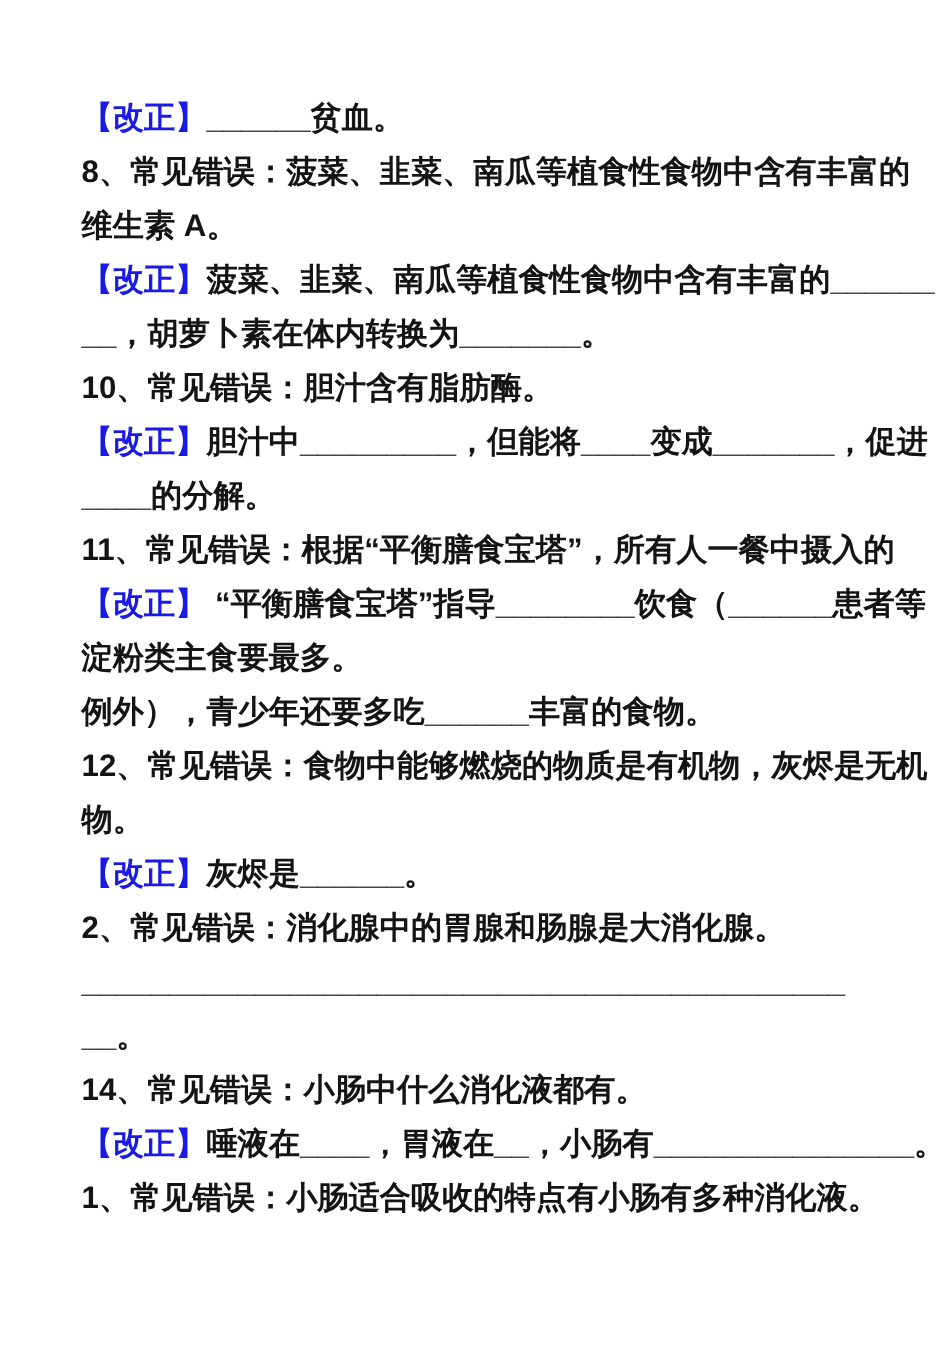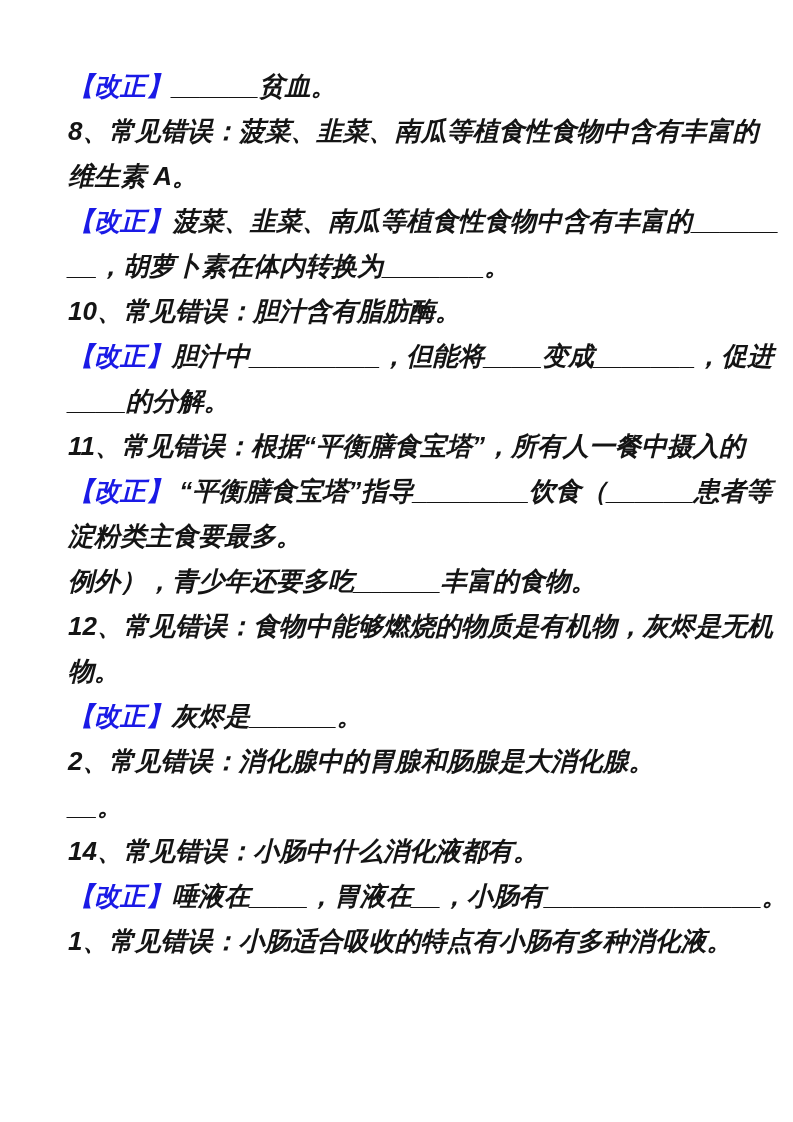--- a/index.html
+++ b/index.html
@@ -11,23 +11,22 @@
     position: relative;
     width: 793px;
     height: 1122px;
     background: #ffffff;
     overflow: hidden;
     font-family: "Liberation Sans", sans-serif;
   }
   .content {
     position: absolute;
     left: 68px;
-    top: 64px;
+    top: 76px;
     width: 662px;
-    font-style: italic;
   }
   .ln {
     height: 45px;
     line-height: 45px;
     font-size: 26px;
     font-weight: 700;
     color: #141414;
     white-space: nowrap;
     letter-spacing: 0px;
   }
@@ -53,18 +52,19 @@
     <div class="ln"><span class="mk">【改正】</span><span class="tx">胆汁中_________，但能将____变成_______，促进</span></div>
     <div class="ln"><span class="tx">____的分解。</span></div>
     <div class="ln"><span class="tx">11、常见错误：根据“平衡膳食宝塔”，所有人一餐中摄入的</span></div>
     <div class="ln"><span class="mk">【改正】</span><span class="tx"> “平衡膳食宝塔”指导________饮食（______患者等</span></div>
     <div class="ln"><span class="tx">淀粉类主食要最多。</span></div>
     <div class="ln"><span class="tx">例外），青少年还要多吃______丰富的食物。</span></div>
     <div class="ln"><span class="tx">12、常见错误：食物中能够燃烧的物质是有机物，灰烬是无机</span></div>
     <div class="ln"><span class="tx">物。</span></div>
     <div class="ln"><span class="mk">【改正】</span><span class="tx">灰烬是______。</span></div>
     <div class="ln"><span class="tx">2、常见错误：消化腺中的胃腺和肠腺是大消化腺。</span></div>
+    <div class="ln"><span class="tx">____________________________________________</span></div>
     <div class="ln"><span class="tx">__。</span></div>
     <div class="ln"><span class="tx">14、常见错误：小肠中什么消化液都有。</span></div>
     <div class="ln"><span class="mk">【改正】</span><span class="tx">唾液在____，胃液在__，小肠有_______________。</span></div>
     <div class="ln"><span class="tx">1、常见错误：小肠适合吸收的特点有小肠有多种消化液。</span></div>
   </div>
 </div>
 
 </body></html>

